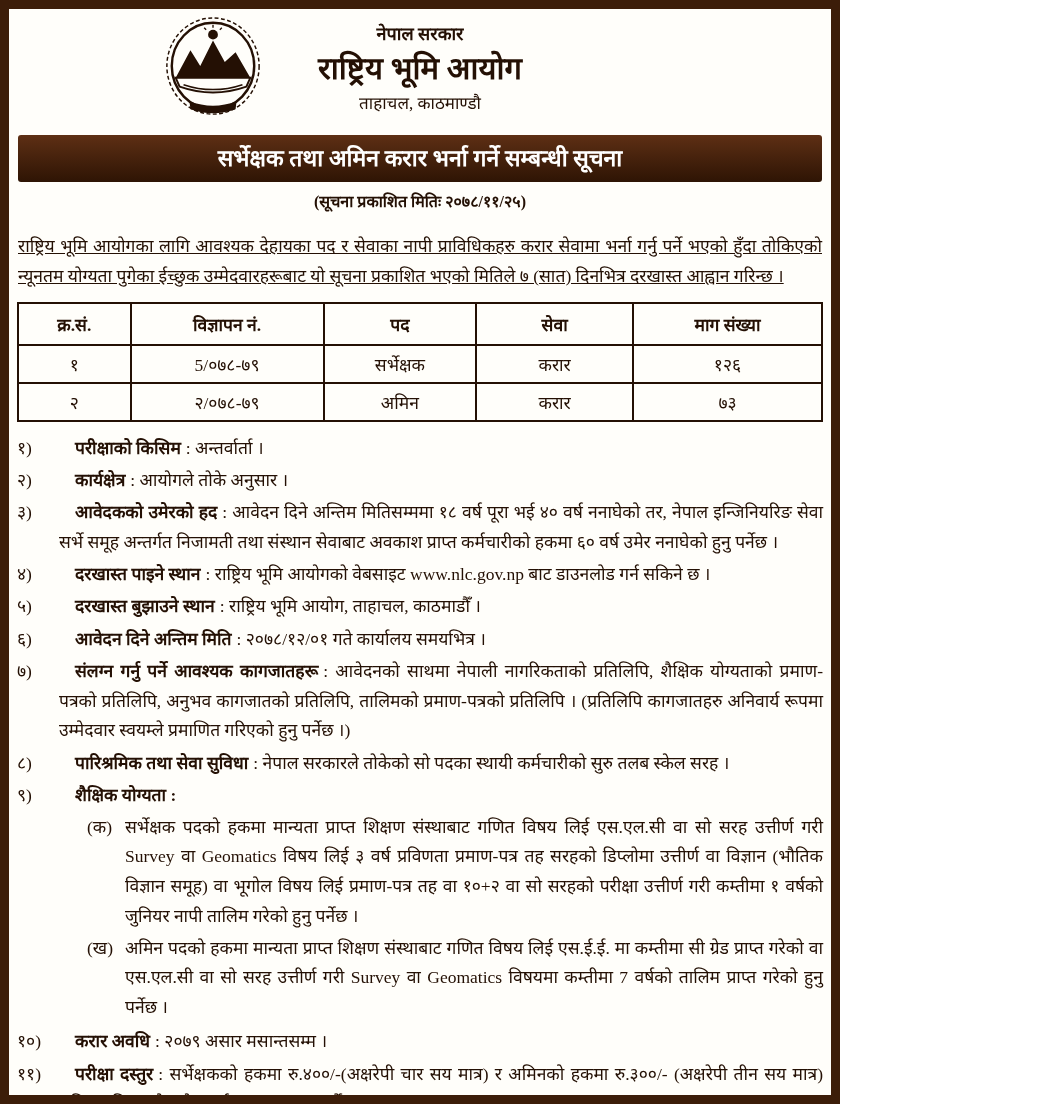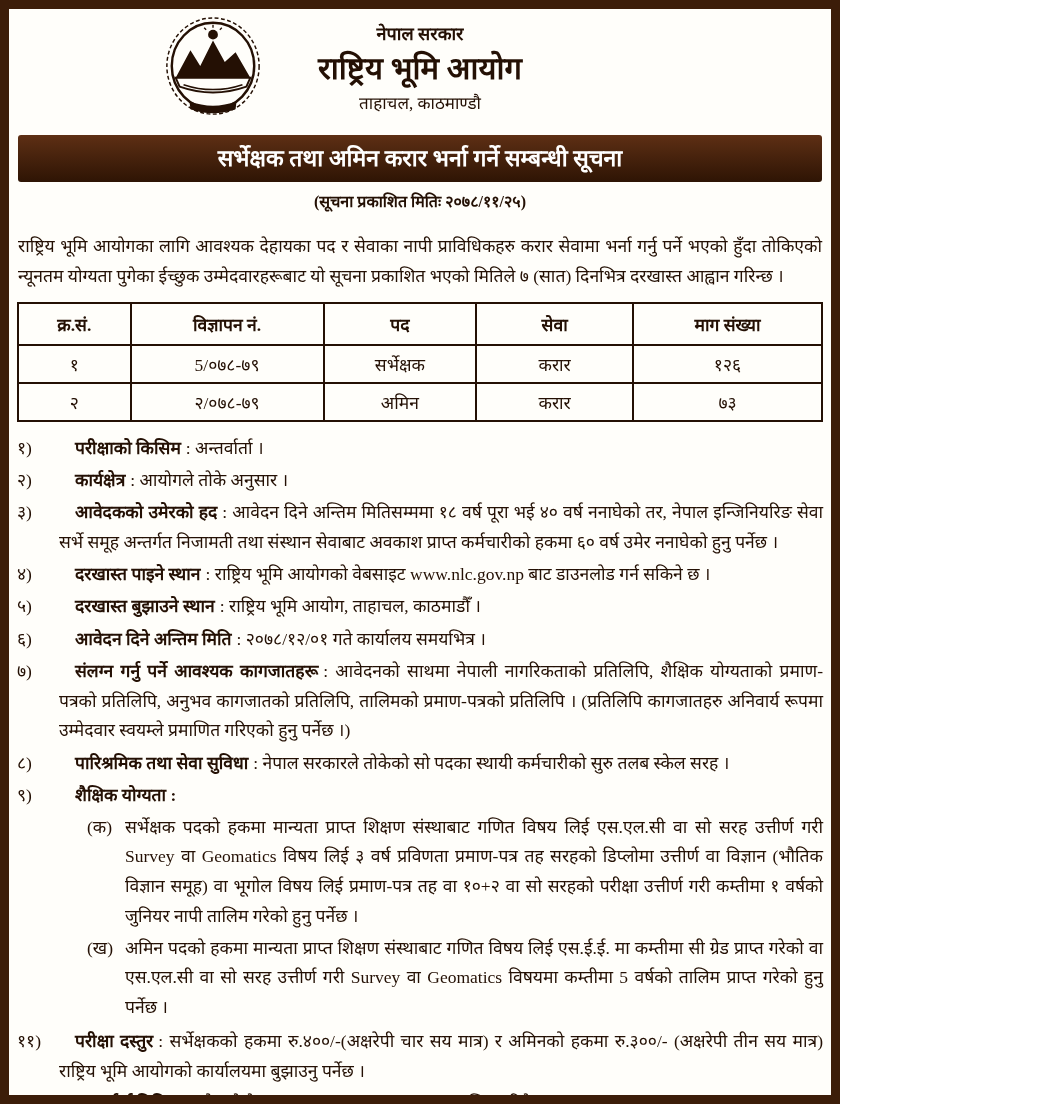--- a/index.html
+++ b/index.html
@@ -30,21 +30,21 @@
     color:#ffffff;
     text-align:center;
     font-weight:bold;
     font-size:23px;
     padding:6px 8px 9px;
     border-radius:3px;
   }
 
   .published { text-align:center; font-weight:bold; font-size:16px; margin:8px 0 20px; }
 
-  .intro { font-size:17.5px; line-height:1.7; text-align:justify; margin:3px 1px 10px; }
+  .intro { font-size:17.5px; line-height:1.7; text-align:justify; margin:3px 1px 10px;text-decoration:underline; }
 
   
   table.vacancy { width:100%; border-collapse:collapse; margin:2px 0 12px; }
   table.vacancy th, table.vacancy td {
     border:2px solid #241004;
     text-align:center;
     font-size:17.5px;
     padding:6px 4px;
   }
   table.vacancy th { font-weight:bold; padding:8px 4px; }
@@ -189,25 +189,31 @@
     <div class="item">
       <span class="num">९)</span>
       <div class="body">
         <div><span class="label">शैक्षिक योग्यता :</span></div>
         <div class="sub">
           <span class="mark">(क)</span>
           <div class="subtext">सर्भेक्षक पदको हकमा मान्यता प्राप्त शिक्षण संस्थाबाट गणित विषय लिई एस.एल.सी वा सो सरह उत्तीर्ण गरी Survey वा Geomatics विषय लिई ३ वर्ष प्रविणता प्रमाण-पत्र तह सरहको डिप्लोमा उत्तीर्ण वा विज्ञान (भौतिक विज्ञान समूह) वा भूगोल विषय लिई प्रमाण-पत्र तह वा १०+२ वा सो सरहको परीक्षा उत्तीर्ण गरी कम्तीमा १ वर्षको जुनियर नापी तालिम गरेको हुनु पर्नेछ ।</div>
         </div>
         <div class="sub">
           <span class="mark">(ख)</span>
-          <div class="subtext">अमिन पदको हकमा मान्यता प्राप्त शिक्षण संस्थाबाट गणित विषय लिई एस.ई.ई. मा कम्तीमा सी ग्रेड प्राप्त गरेको वा एस.एल.सी वा सो सरह उत्तीर्ण गरी Survey वा Geomatics विषयमा कम्तीमा 5 वर्षको तालिम प्राप्त गरेको हुनु पर्नेछ ।</div>
+          <div class="subtext">अमिन पदको हकमा मान्यता प्राप्त शिक्षण संस्थाबाट गणित विषय लिई एस.ई.ई. मा कम्तीमा सी ग्रेड प्राप्त गरेको वा एस.एल.सी वा सो सरह उत्तीर्ण गरी Survey वा Geomatics विषयमा कम्तीमा 7 वर्षको तालिम प्राप्त गरेको हुनु पर्नेछ ।</div>
         </div>
       </div>
     </div>
 
+    <div class="item">
+      <span class="num">१०)</span>
+      <div class="body">
+        <span class="label">करार अवधि</span><span class="text">: २०७९ असार मसान्तसम्म ।</span>
+      </div>
+    </div>
 
     <div class="item">
       <span class="num">११)</span>
       <div class="body">
         <span class="label">परीक्षा दस्तुर</span><span class="text">: सर्भेक्षकको हकमा रु.४००/-(अक्षरेपी चार सय मात्र) र अमिनको हकमा रु.३००/- (अक्षरेपी तीन सय मात्र) राष्ट्रिय भूमि आयोगको कार्यालयमा बुझाउनु पर्नेछ ।</span>
       </div>
     </div>
 
     <div class="item">
       <span class="num">१२)</span>

